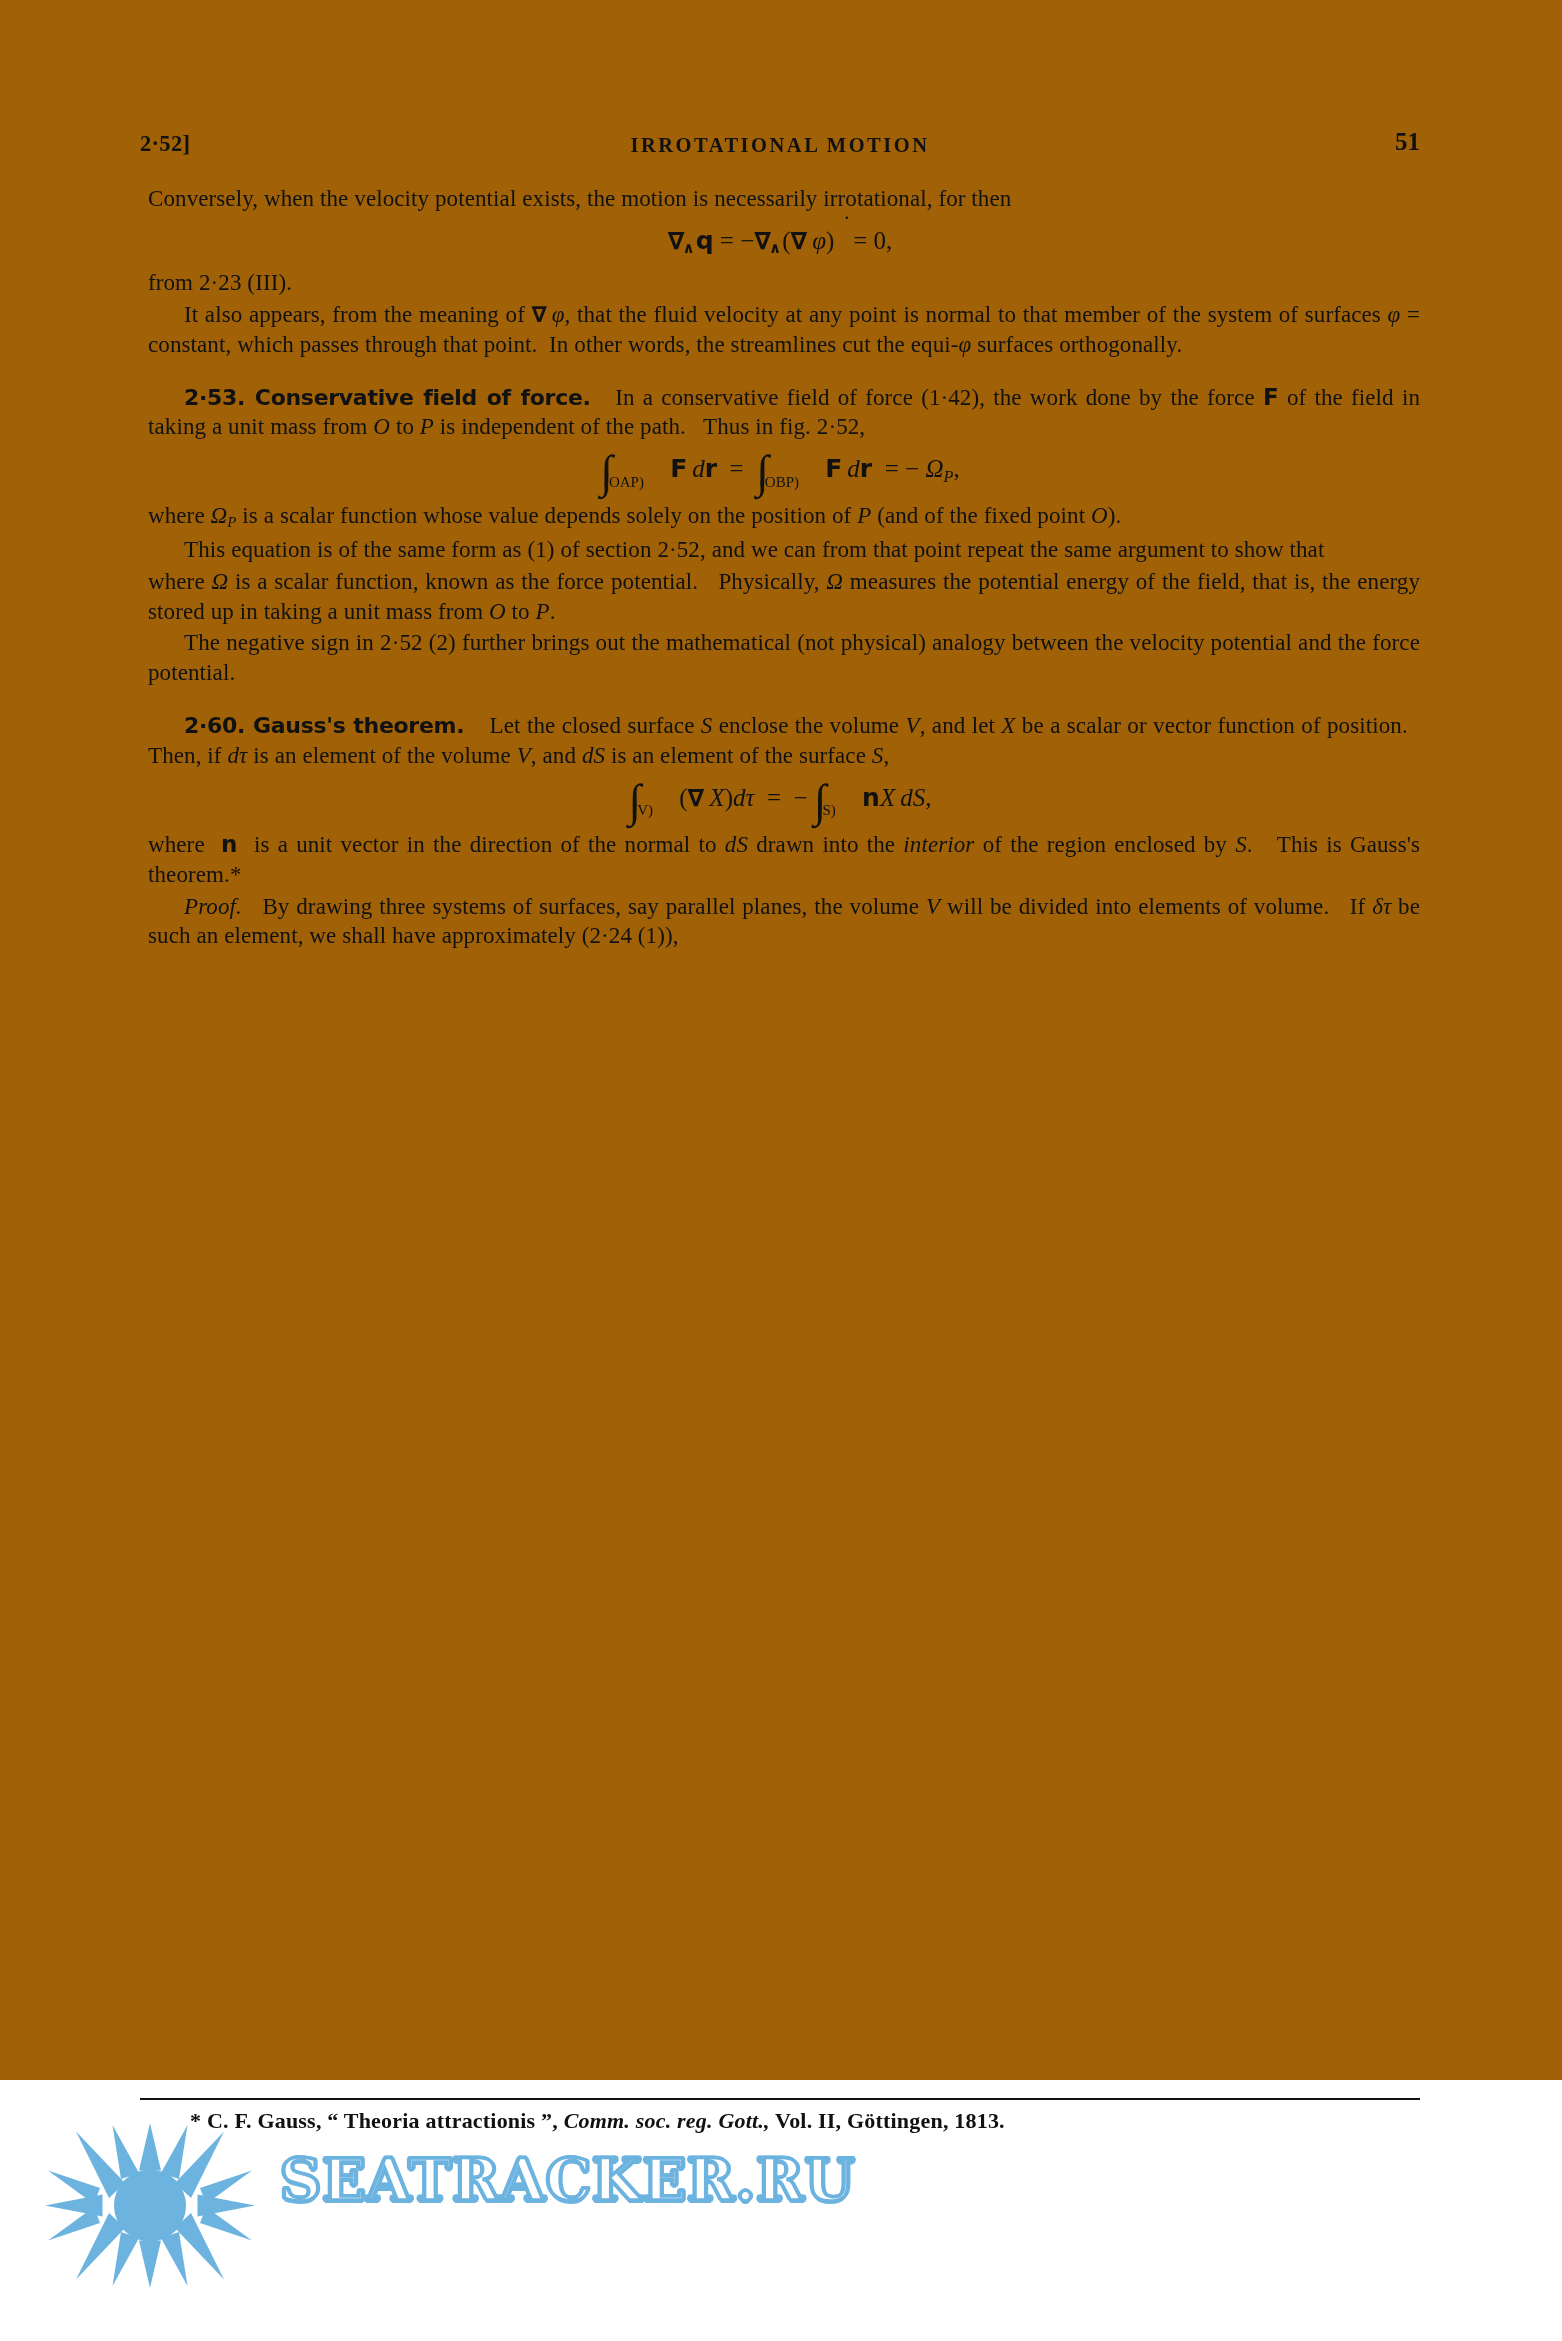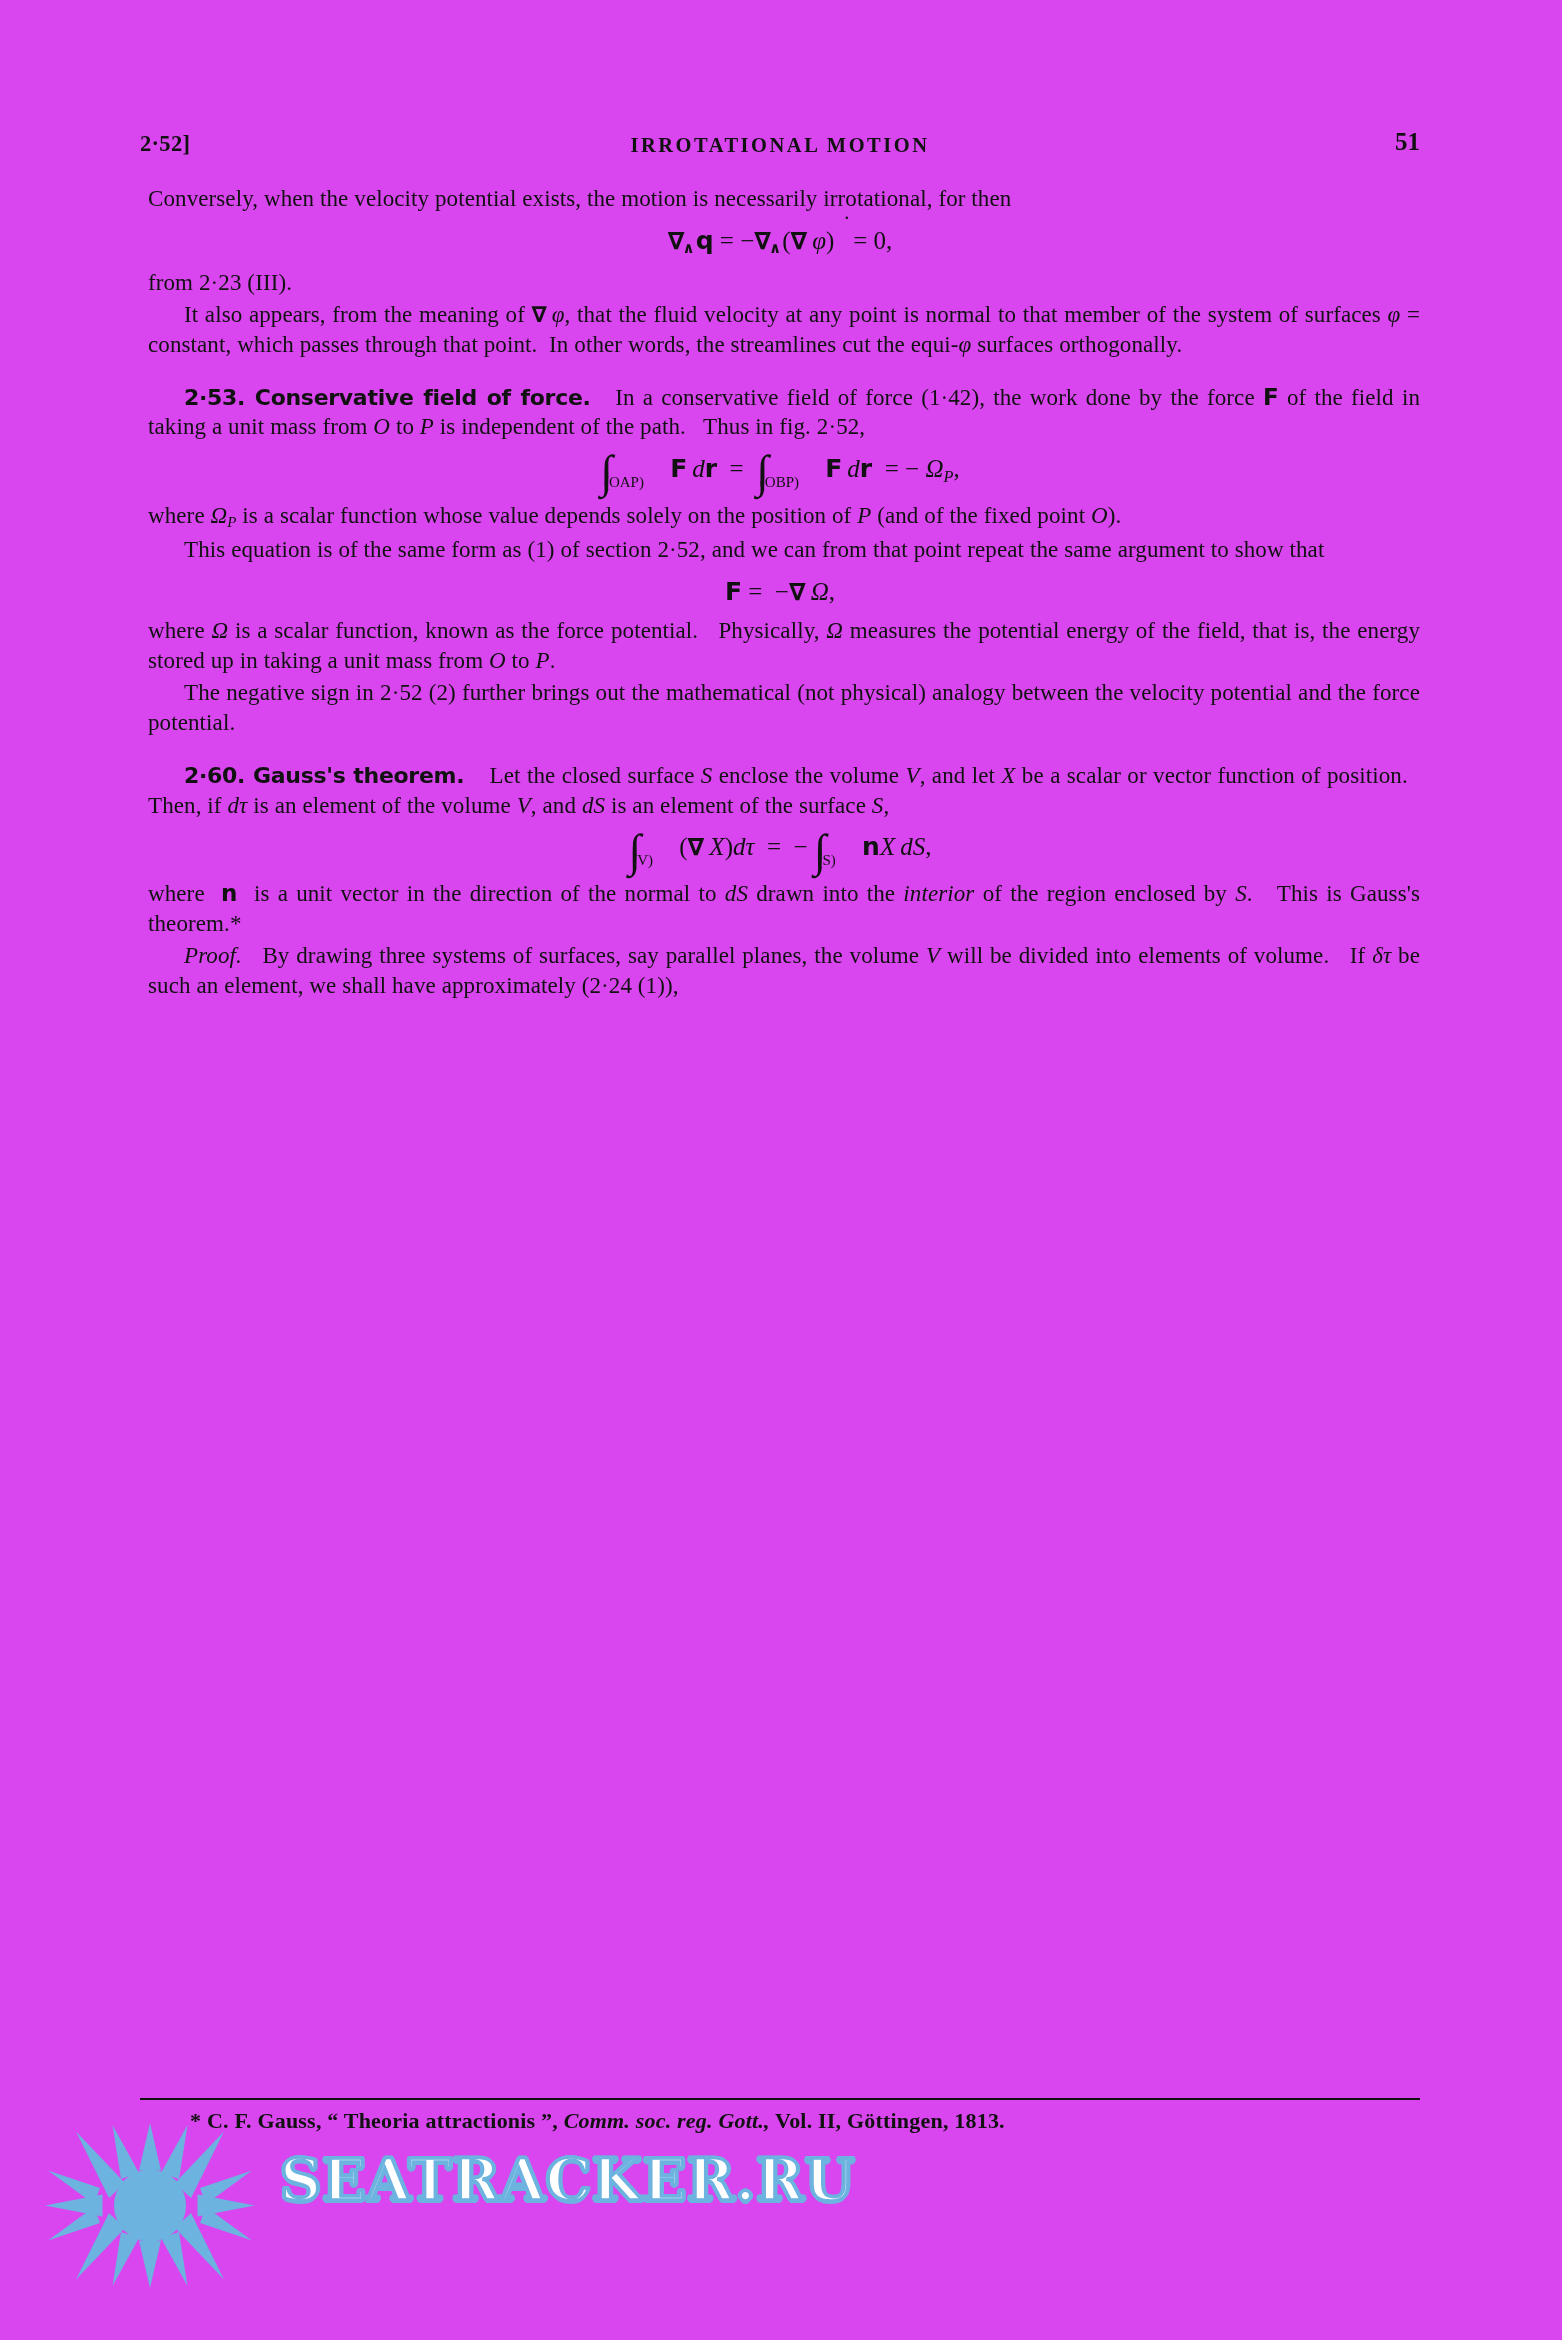--- a/index.html
+++ b/index.html
@@ -12,22 +12,22 @@
     height: 2342px;
     position: relative;
     font-family: "Liberation Serif", serif;
     color: #111111;
     overflow: hidden;
   }
   .page {
     position: absolute;
     left: 0; top: 0;
     width: 1563px;
-    height: 2340px;
-    background: #d946ef;
+    height: 2080px;
+    background: #a16207;
   }
   .content {
     position: absolute;
     left: 140px;
     top: 125px;
     width: 1280px;
   }
   
   .header {
     position: relative;
@@ -236,23 +236,20 @@
       <span>&nbsp;= − <span class="it">Ω</span><span class="sub">P</span>,</span>
     </div>
 
     <p class="para tight">
       where <span class="it">Ω</span><span class="sub">P</span> is a scalar function whose value depends solely on the position of <span class="it">P</span>
       (and of the fixed point <span class="it">O</span>).
     </p>
 
     <p class="para indent">This equation is of the same form as (1) of section 2·52, and we can from that point repeat the same argument to show that</p>
 
-    <div class="eq">
-      <span class="vecb">F</span> <span>=&nbsp; −</span><span class="nabla">∇</span> <span class="it">Ω</span>,
-    </div>
 
     <p class="para">
       where <span class="it">Ω</span> is a scalar function, known as the force potential.&nbsp;&nbsp; Physically, <span class="it">Ω</span>
       measures the potential energy of the field, that is, the energy stored up in
       taking a unit mass from <span class="it">O</span> to <span class="it">P</span>.
     </p>
 
     <p class="para indent">The negative sign in 2·52 (2) further brings out the mathematical (not physical) analogy between the velocity potential and the force potential.</p>
 
     <p class="para indent spaced-top">

